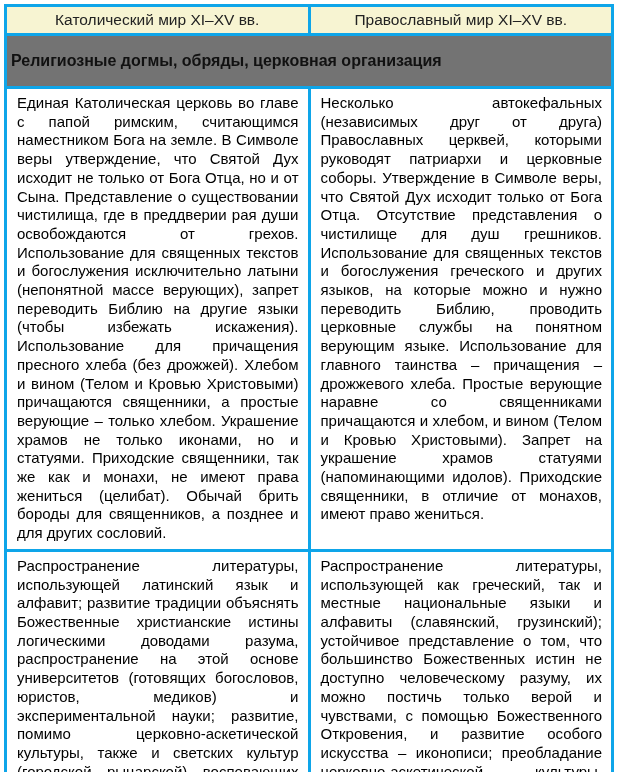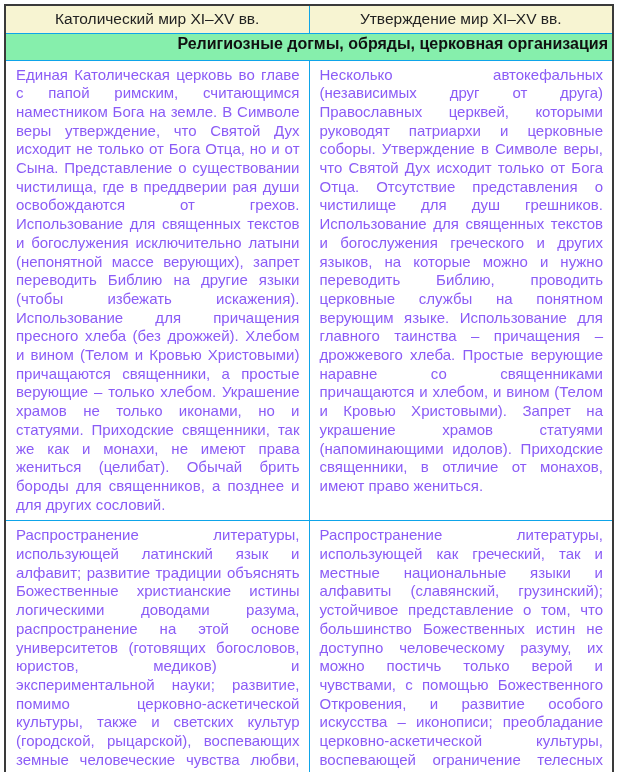--- a/index.html
+++ b/index.html
@@ -20,66 +20,66 @@
   }
   table.cmp {
     width: 610px;
     height: 764px;
     border-collapse: collapse;
     table-layout: fixed;
     border: 2px solid #3a3a3a;
   }
   table.cmp th,
   table.cmp td {
-    border: 1px solid #0ea5e9;
+    border: 3px solid #0ea5e9;
     vertical-align: top;
     box-sizing: border-box;
     margin-left: 16px;
   }
   th.col-header {
     height: 28px;
     background: #f7f4d2;
     font-weight: 400;
     font-size: 15.5px;
     text-align: center;
     vertical-align: middle;
     padding: 4px 4px;
     color: #222222;
   }
   td.section-title {
     height: 27px;
-    background: #86efac;
+    background: #737373;
     font-weight: 700;
     font-size: 16px;
-    text-align: right;
+    text-align: left;
     vertical-align: middle;
-    padding: 1px 4px;
+    padding: 16px 4px;
     color: #111111;
   }
   td.body-cell {
     background: #ffffff;
     font-size: 15px;
     line-height: 18.7px;
     text-align: justify;
     padding: 5px 9px 6px 10px;
     hyphens: auto;
     -webkit-hyphens: auto;
     overflow-wrap: break-word;
-    color: #8b5cf6;
+    color: #000000;
   }
 </style>
 </head>
 <body>
 
 <div class="page">
   <table class="cmp">
     <tbody>
       <tr>
         <th class="col-header">Католический мир XI–XV вв.</th>
-        <th class="col-header">Утверждение мир XI–XV вв.</th>
+        <th class="col-header">Православный мир XI–XV вв.</th>
       </tr>
       <tr>
         <td class="section-title" colspan="2">Религиозные догмы, обряды, церковная организация</td>
       </tr>
       <tr>
         <td class="body-cell">Единая Католическая церковь во главе с папой римским, считающимся наместником Бога на земле. В Символе веры утверждение, что Святой Дух исходит не только от Бога Отца, но и от Сына. Представление о существовании чистилища, где в преддверии рая души освобождаются от грехов. Использование для священных текстов и богослужения исключительно латыни (непонятной массе верующих), запрет переводить Библию на другие языки (чтобы избежать искажения). Использование для причащения пресного хлеба (без дрожжей). Хлебом и вином (Телом и Кровью Христовыми) причащаются священники, а простые верующие – только хлебом. Украшение храмов не только иконами, но и статуями. Приходские священники, так же как и монахи, не имеют права жениться (целибат). Обычай брить бороды для священников, а позднее и для других сословий.</td>
         <td class="body-cell">Несколько автокефальных (независимых друг от друга) Православных церквей, которыми руководят патриархи и церковные соборы. Утверждение в Символе веры, что Святой Дух исходит только от Бога Отца. Отсутствие представления о чистилище для душ грешников. Использование для священных текстов и богослужения греческого и других языков, на которые можно и нужно переводить Библию, проводить церковные службы на понятном верующим языке. Использование для главного таинства – причащения – дрожжевого хлеба. Простые верующие наравне со священниками причащаются и хлебом, и вином (Телом и Кровью Христовыми). Запрет на украшение храмов статуями (напоминающими идолов). Приходские священники, в отличие от монахов, имеют право жениться.</td>
       </tr>
       <tr>
         <td class="body-cell">Распространение литературы, использующей латинский язык и алфавит; развитие традиции объяснять Божественные христианские истины логическими доводами разума, распространение на этой основе университетов (готовящих богословов, юристов, медиков) и экспериментальной науки; развитие, помимо церковно-аскетической культуры, также и светских культур (городской, рыцарской), воспевающих земные человеческие чувства любви, радости жизненных удовольствий и т.п.</td>

